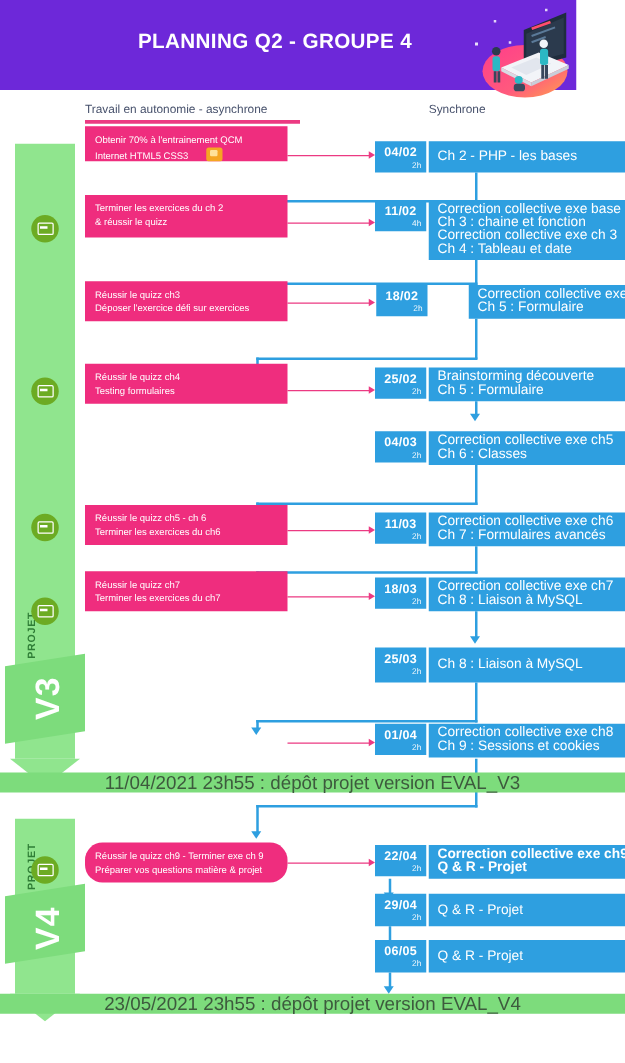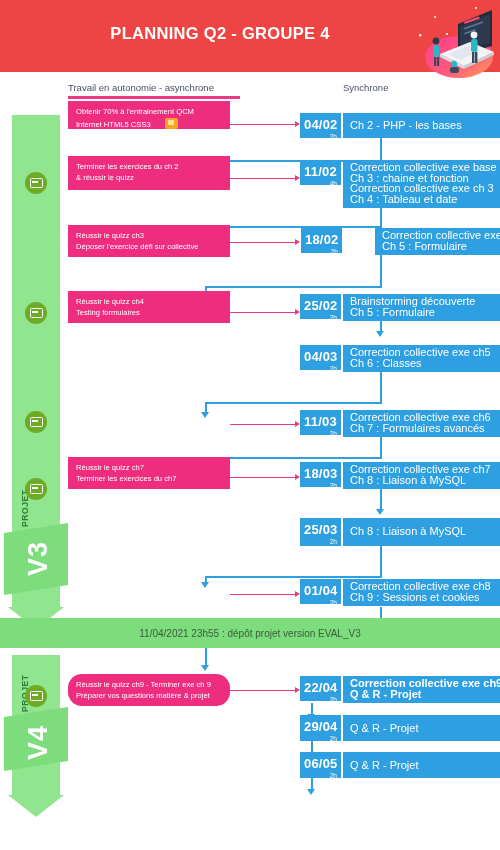--- a/index.html
+++ b/index.html
@@ -7,22 +7,22 @@
     width:500px;height:850px;
     background:#ffffff;
     font-family:"Liberation Sans", sans-serif;
     overflow:hidden;
     position:relative;
   }
   #root{position:relative;width:500px;height:850px;}
 
   
   .header{
-    position:absolute;left:0;top:0;width:500px;height:72px;
-    background:#ef4444;
+    position:absolute;left:0;top:0;width:461px;height:72px;
+    background:#6d28d9;
   }
   .header-title{
     position:absolute;left:0;top:24px;width:440px;
     text-align:center;
     color:#ffffff;
     font-size:16.5px;font-weight:bold;letter-spacing:.3px;
     white-space:nowrap;
   }
   
   .illus{position:absolute;right:2px;top:2px;width:86px;height:80px;}
@@ -88,21 +88,21 @@
   .badge::after{
     content:"";position:absolute;left:3.5px;top:2px;width:6px;height:5px;
     background:#ffe29a;border-radius:1px;
   }
 
   
   .chip{
     position:absolute;background:#2e9fe0;color:#ffffff;
     width:41px;box-sizing:border-box;padding:4px 4px 3px 4px;
   }
-  .chip .d{display:block;font-size:13px;font-weight:bold;text-align:center;letter-spacing:.2px;}
+  .chip .d{display:block;font-size:10px;font-weight:bold;text-align:center;letter-spacing:.2px;}
   .chip .h{display:block;font-size:6.6px;text-align:right;opacity:.95;margin-top:1px;}
 
   
   .sess{
     position:absolute;background:#2e9fe0;color:#ffffff;
     font-size:11px;line-height:10.5px;
     padding:2px 7px;box-sizing:border-box;
   }
   .sess .ln{display:block;white-space:nowrap;}
 
@@ -115,23 +115,23 @@
     border-top:6px solid #2e9fe0;
   }
   .arrow-right{
     position:absolute;width:0;height:0;
     border-top:3.5px solid transparent;border-bottom:3.5px solid transparent;
     border-left:5px solid #ec3a82;
   }
 
   
   .deadline{
-    position:absolute;left:0;width:500px;height:30px;background:#7ddc7c;
+    position:absolute;left:0;width:500px;height:16px;background:#7ddc7c;
     display:flex;align-items:center;justify-content:center;
-    color:#3d5a3d;font-size:10px;white-space:nowrap;
+    color:#3d5a3d;font-size:15px;white-space:nowrap;
   }
 </style>
 </head>
 <body>
 
 <div id="root">
 
   <div class="header">
     <div class="header-title">PLANNING Q2 - GROUPE 4</div>
     <svg class="illus" viewBox="0 0 86 80">
@@ -284,28 +284,32 @@
     <span class="ln"><span>Internet HTML5 CSS3</span><span class="badge"></span></span>
   </div>
 
   <div class="task" style="left:68px;top:156px;width:162px;height:34px;">
     <span class="ln">Terminer les exercices du ch 2</span>
     <span class="ln">&amp; réussir le quizz</span>
   </div>
 
   <div class="task" style="left:68px;top:225px;width:162px;height:32px;">
     <span class="ln">Réussir le quizz ch3</span>
-    <span class="ln">Déposer l'exercice défi sur collective</span>
+    <span class="ln">Déposer l'exercice défi sur exercices</span>
   </div>
 
   <div class="task" style="left:68px;top:291px;width:162px;height:32px;">
     <span class="ln">Réussir le quizz ch4</span>
     <span class="ln">Testing formulaires</span>
   </div>
 
+  <div class="task" style="left:68px;top:404px;width:162px;height:32px;">
+    <span class="ln">Réussir le quizz ch5 - ch 6</span>
+    <span class="ln">Terminer les exercices du ch6</span>
+  </div>
 
   <div class="task" style="left:68px;top:457px;width:162px;height:32px;">
     <span class="ln">Réussir le quizz ch7</span>
     <span class="ln">Terminer les exercices du ch7</span>
   </div>
 
 
   <div class="task" style="left:68px;top:674px;width:162px;height:32px;border-radius:14px;">
     <span class="ln">Réussir le quizz ch9 - Terminer exe ch 9</span>
     <span class="ln">Préparer vos questions matière &amp; projet</span>
@@ -413,14 +417,17 @@
     <span class="d">06/05</span>
     <span class="h">2h</span>
   </div>
   <div class="sess" style="left:343px;top:752px;width:157px;height:26px;padding-top:8px;">
     <span class="ln">Q &amp; R - Projet</span>
   </div>
 
   <div class="deadline" style="top:618px;">
     <span>11/04/2021 23h55 : dépôt projet version EVAL_V3</span>
   </div>
+  <div class="deadline" style="top:795px;">
+    <span>23/05/2021 23h55 : dépôt projet version EVAL_V4</span>
+  </div>
 
 </div>
 
 </body></html>

